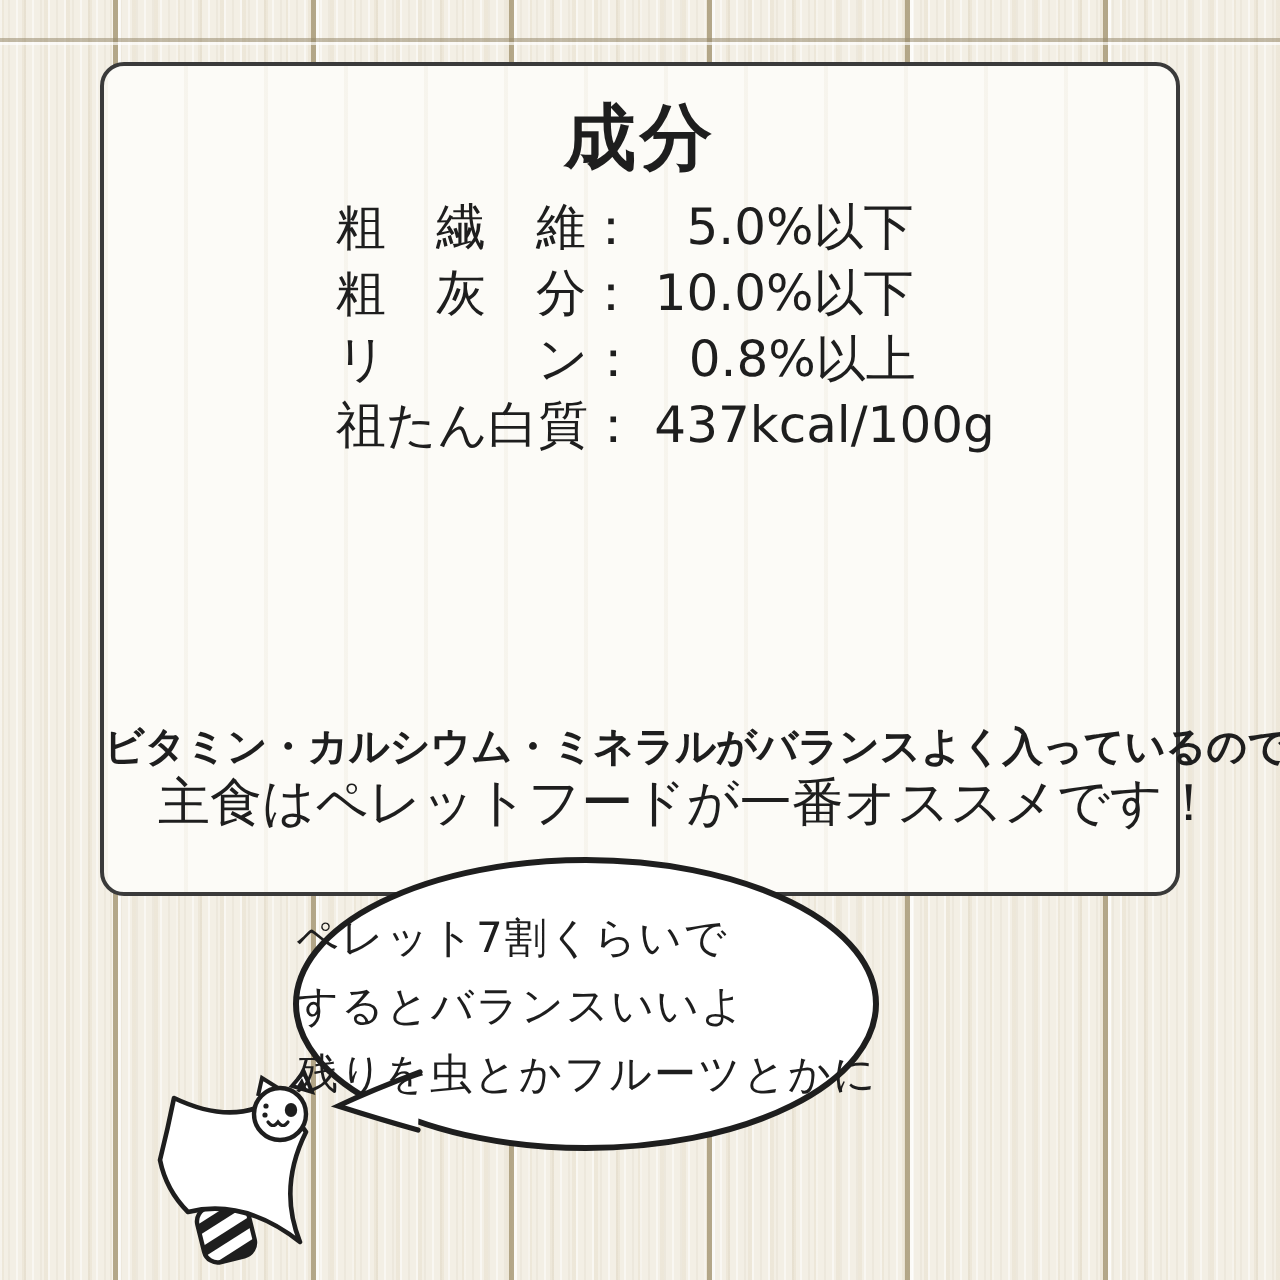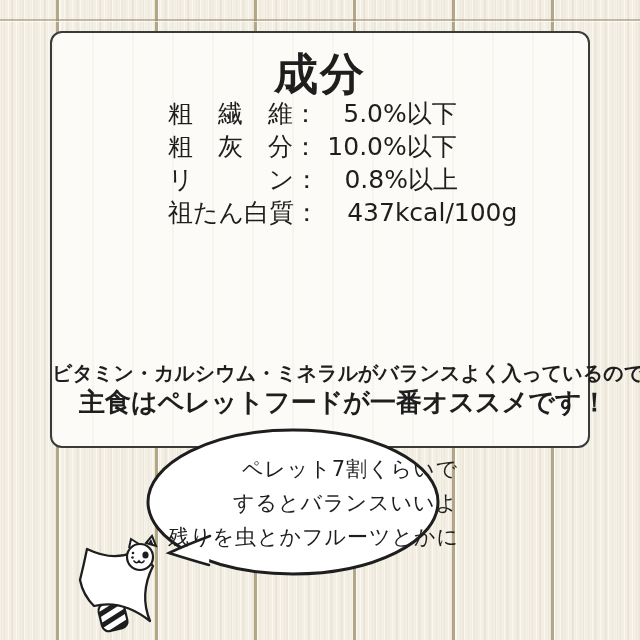--- a/index.html
+++ b/index.html
@@ -16,37 +16,36 @@
   }
   .card{
     position:absolute; left:50px; top:31px; width:540px; height:417px;
     box-sizing:border-box;
     background-color:#fcfbf7;
     background-image:repeating-linear-gradient(90deg, rgba(214,204,178,.14) 0 2px, rgba(0,0,0,0) 2px 40px);
     border:2.5px solid #3a3a3a; border-radius:12px;
   }
   .card-title{
     position:absolute; top:12px; left:0; width:100%;
-    text-align:center; font-size:44px; font-weight:700; letter-spacing:2px;
+    text-align:center; font-size:36px; font-weight:700; letter-spacing:2px;
   }
   .ntable{ position:absolute; top:64px; left:116px; }
   .trow{ height:33px; line-height:33px; font-size:25px; white-space:nowrap; }
   .tlabel{ display:inline-block; }
   .tcolon{ display:inline-block; margin-right:8px; }
   .tnum{ display:inline-block; min-width:57px; text-align:right; }
-  .tnum.flush{ min-width:0;margin-left:20px; }
+  .tnum.flush{ min-width:0; }
   .note{ position:absolute; top:327px; left:0; width:100%; text-align:center; }
   .note-line1{ font-size:20px; font-weight:700; line-height:26px; white-space:nowrap; }
-  .note-line2{ font-size:26px; font-weight:700; line-height:32px; white-space:nowrap;padding-left:27px; }
+  .note-line2{ font-size:26px; font-weight:400; line-height:32px; white-space:nowrap;padding-left:27px; }
   .bubble-svg{ position:absolute; left:0; top:0; width:640px; height:640px; }
   .bubble-text{
     position:absolute; left:148px; top:452px; width:290px;
-    text-align:right; font-size:21px; line-height:34px; letter-spacing:1px;
+    text-align:left; font-size:21px; line-height:34px; letter-spacing:1px;
     white-space:nowrap;
-    margin-left:20px;
   }
   .squirrel-svg{ position:absolute; left:0; top:0; width:640px; height:640px; }
 </style>
 </head>
 <body>
 
 <div class="stage">
 
   <div class="card">
     <div class="card-title">成分</div>

